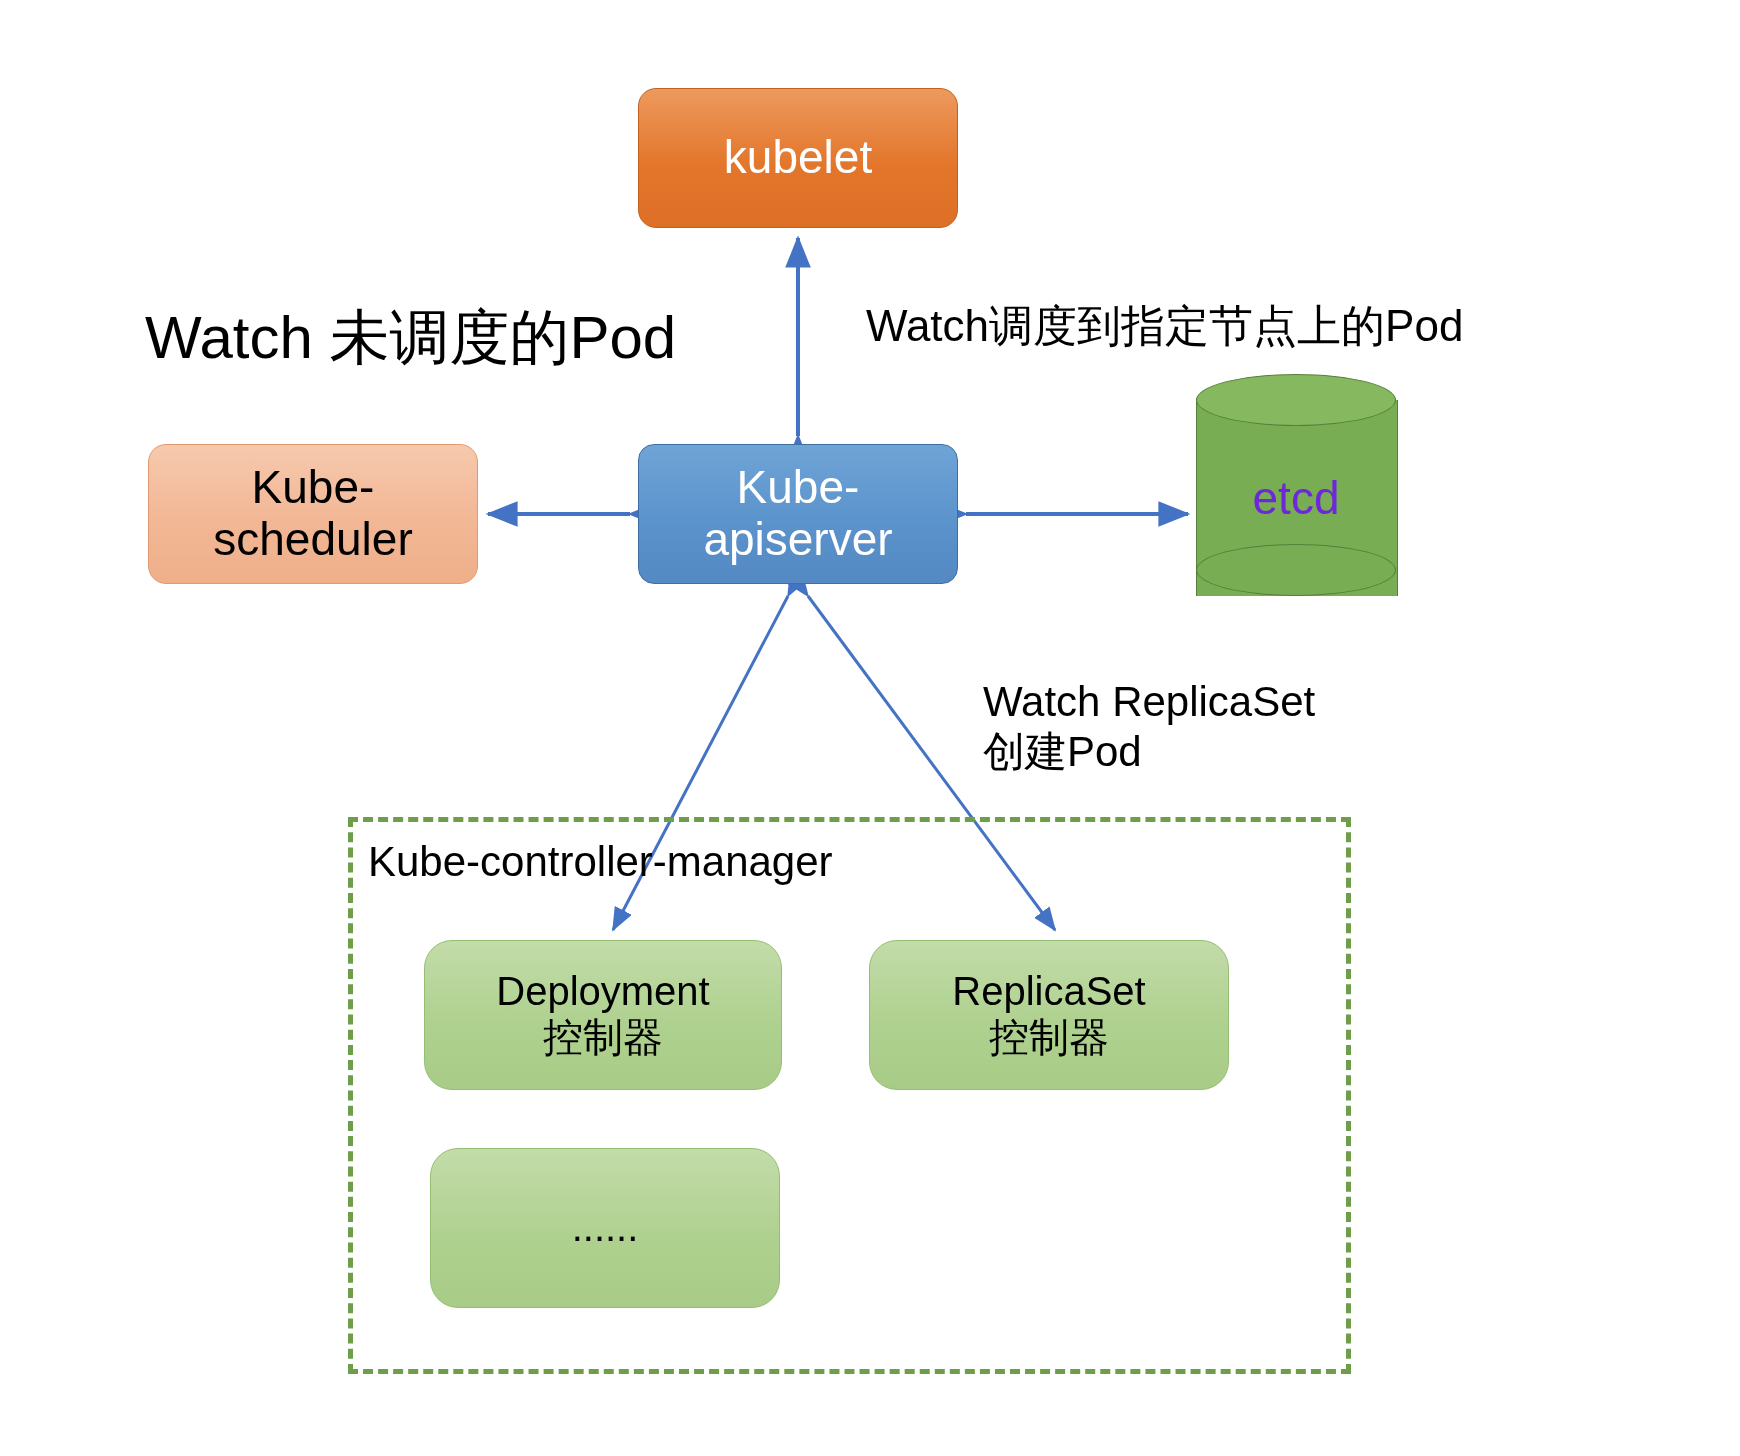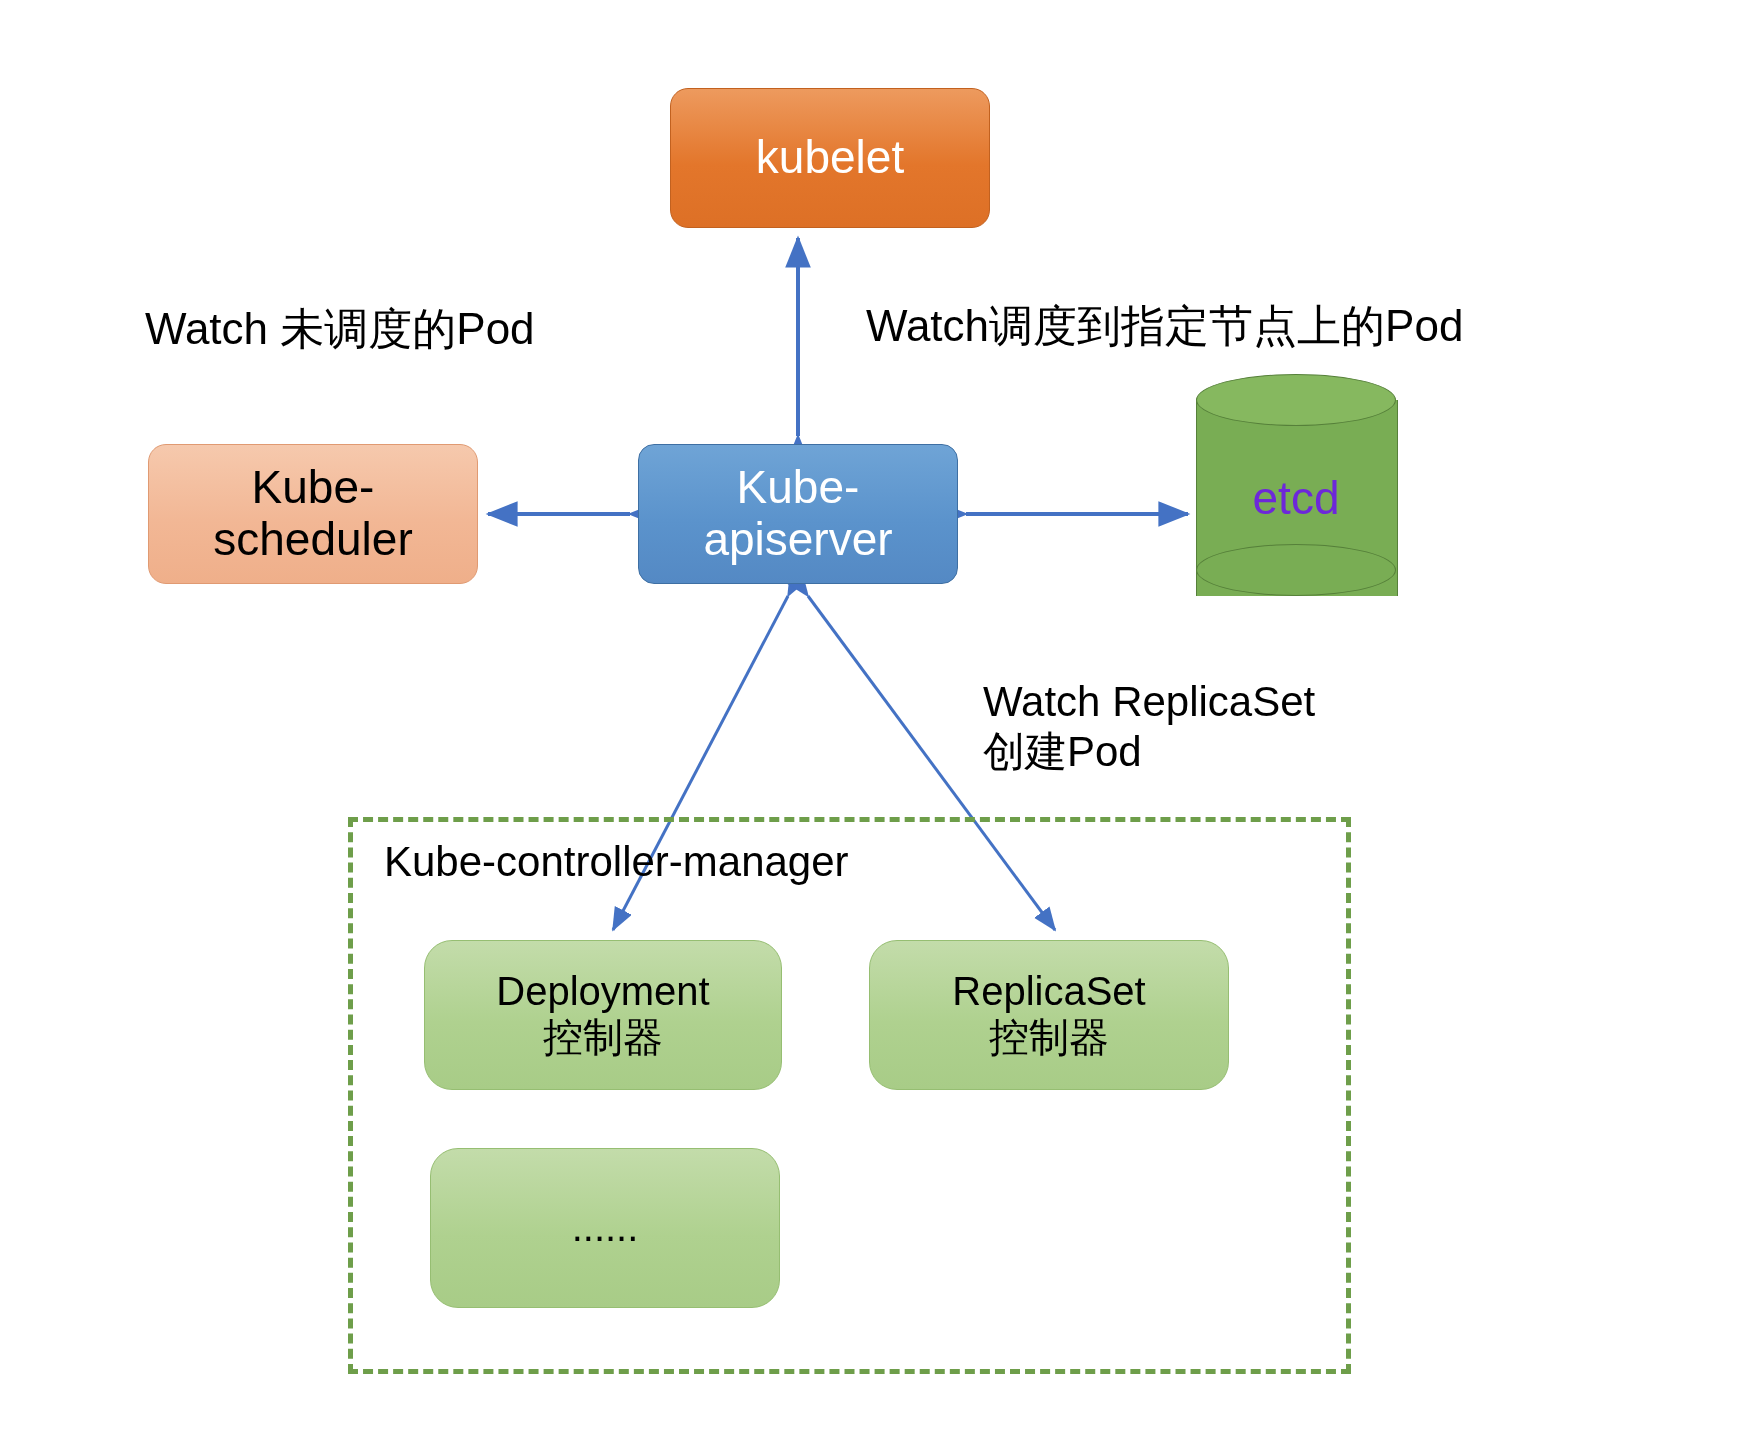--- a/index.html
+++ b/index.html
@@ -32,21 +32,20 @@
   #kubelet {
     left: 638px;
     top: 88px;
     width: 320px;
     height: 140px;
     border-radius: 18px;
     background: linear-gradient(180deg, #ED9A5E 0%, #E3762B 55%, #DD7026 100%);
     border: 1px solid #C2611F;
     color: #ffffff;
     font-size: 46px;
-    margin-left: 32px;
   }
 
   
   #apiserver {
     left: 638px;
     top: 444px;
     width: 320px;
     height: 140px;
     border-radius: 16px;
     background: linear-gradient(180deg, #6FA4D6 0%, #5B93CC 55%, #5489C4 100%);
@@ -123,21 +122,20 @@
     border: 5px dashed #6E9E4A;
     box-sizing: border-box;
   }
   #kcm-title {
     position: absolute;
     left: 368px;
     top: 838px;
     font-size: 42px;
     color: #000000;
     white-space: nowrap;
-    margin-left: 16px;
   }
 
   
   .ctrl {
     position: absolute;
     box-sizing: border-box;
     display: flex;
     align-items: center;
     justify-content: center;
     text-align: center;
@@ -153,21 +151,21 @@
   #ctrl-rs     { left: 869px; top: 940px;  width: 360px; height: 150px; }
   #ctrl-more   { left: 430px; top: 1148px; width: 350px; height: 160px; font-size: 40px; }
 
   
   .anno {
     position: absolute;
     color: #000000;
     white-space: pre-line;
     line-height: 1.18;
   }
-  #anno-unsched { left: 145px; top: 303px; font-size: 44px; }
+  #anno-unsched { left: 145px; top: 303px; font-size: 60px; }
   #anno-sched   { left: 866px; top: 300px; font-size: 44px; }
   #anno-deploy  { left: 308px; top: 677px; font-size: 42px; }
   #anno-rs      { left: 983px; top: 677px; font-size: 42px; }
 
   svg#arrows {
     position: absolute;
     left: 0; top: 0;
     width: 1740px; height: 1456px;
     pointer-events: none;
   }

